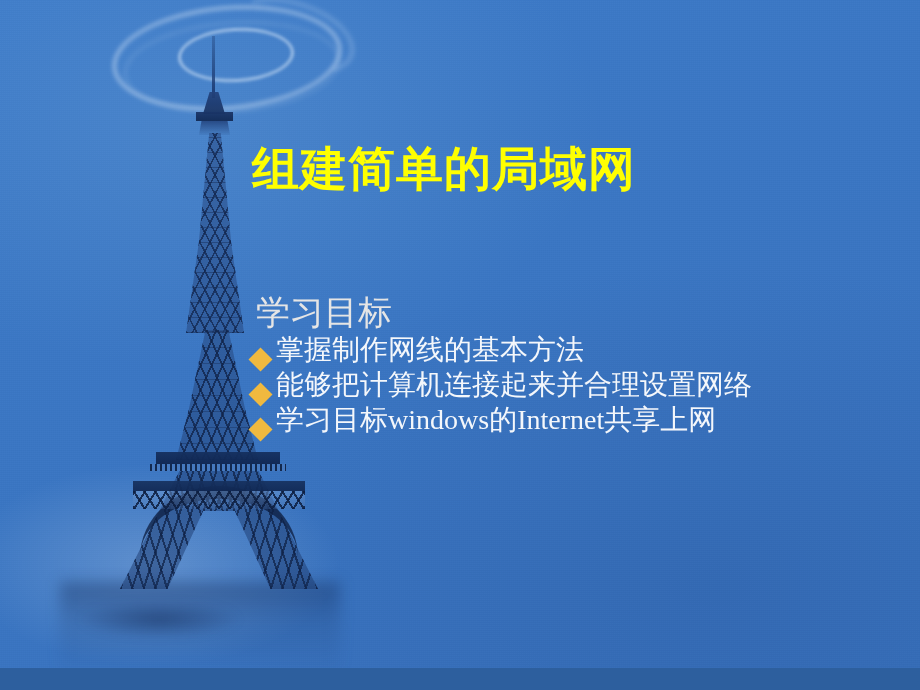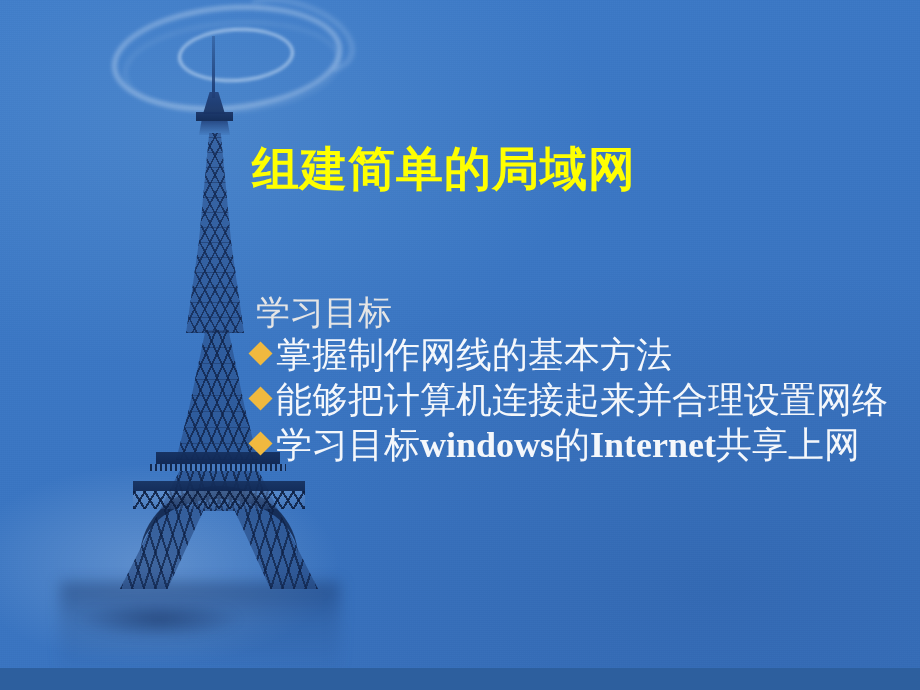--- a/index.html
+++ b/index.html
@@ -241,38 +241,38 @@
   }
   .lead {
     color: #e5e5e5;
     font-size: 34px;
     line-height: 1.22;
     padding-left: 4px;
     white-space: nowrap;
   }
   .bullet-row {
     display: flex;
-    align-items: flex-start;
+    align-items: flex-end;
     color: #f4f7fb;
-    font-size: 36px;
+    font-size: 28px;
     line-height: 1.24;
     white-space: nowrap;
   }
   .diamond {
     flex: 0 0 auto;
     width: 17px;
     height: 17px;
     background: #f0b93f;
     transform: rotate(45deg);
     margin: 12px 7px 0 0;
   }
   .bullet-text { flex: 0 1 auto; }
   .lat {
     font-family: "Liberation Serif", "DejaVu Serif", serif;
-    font-weight: 700;
+    font-weight: 400;
   }
   .cont-row {
     color: #f4f7fb;
     font-size: 34px;
     line-height: 1.24;
     padding-left: 24px;
     white-space: nowrap;
   }
 </style>
 </head>

